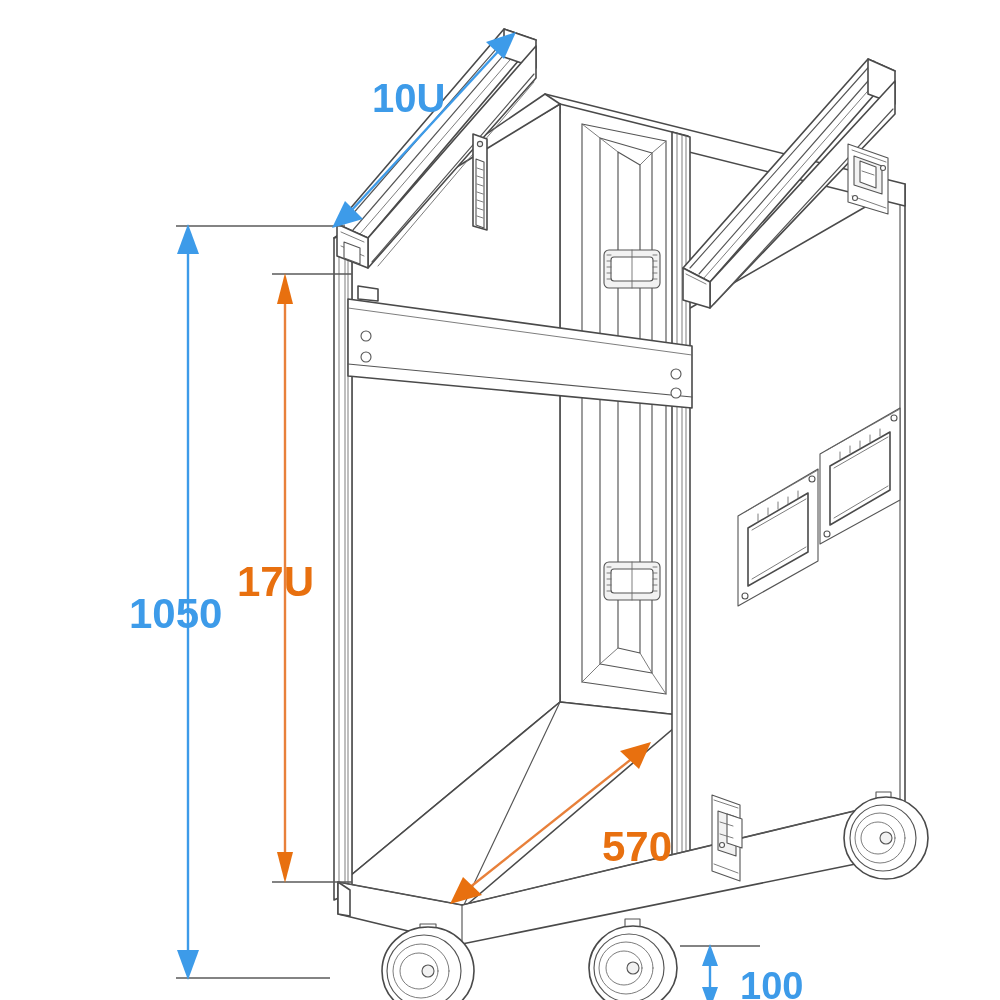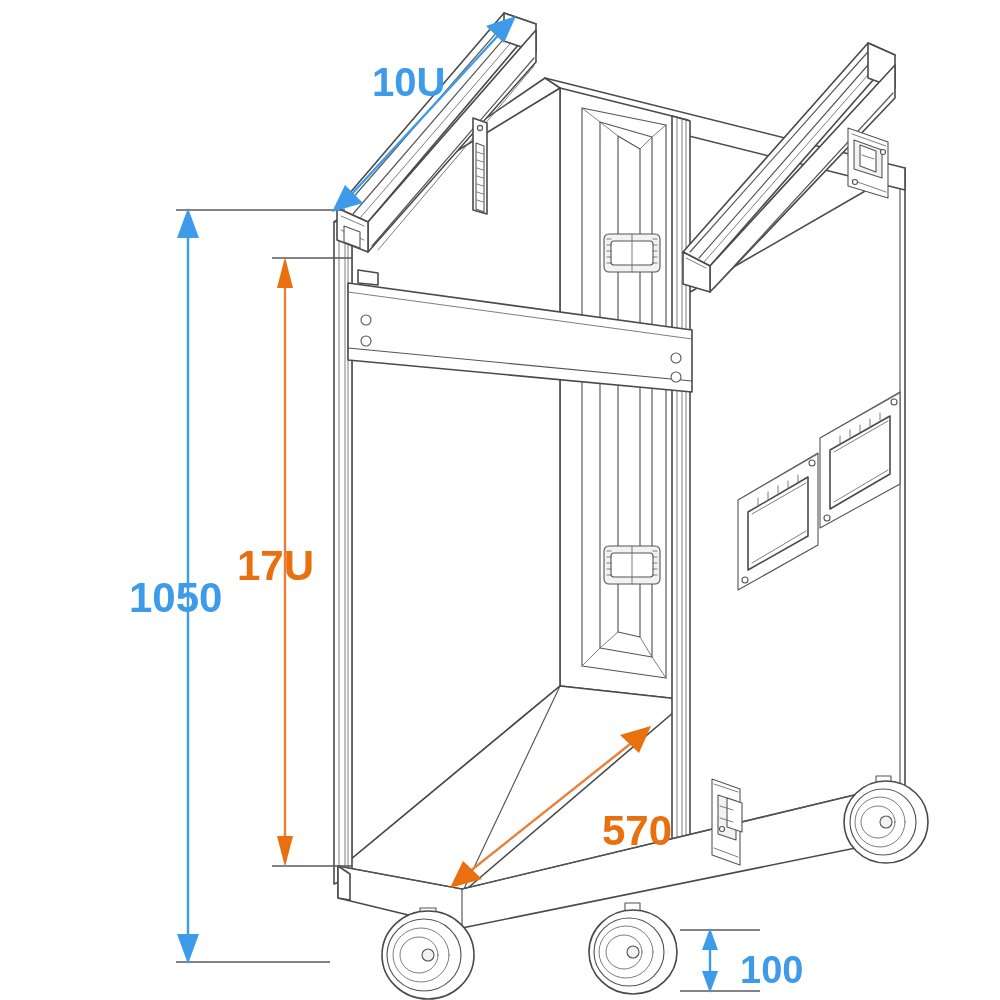--- a/index.html
+++ b/index.html
@@ -10,21 +10,21 @@
   }
   body {
     width: 1000px;
     height: 1000px;
     font-family: "Liberation Sans", sans-serif;
     overflow: hidden;
     position: relative;
   }
   #drawing-root {
     position: absolute;
-    left: 0; top: 0;
+    left: 0; top: 16px;
     width: 1000px;
     height: 732px;
     text-decoration: underline;
   }
   svg.drawing {
     display: block;
     width: 1000px;
     height: 1000px;
   }
   .dim-label {

